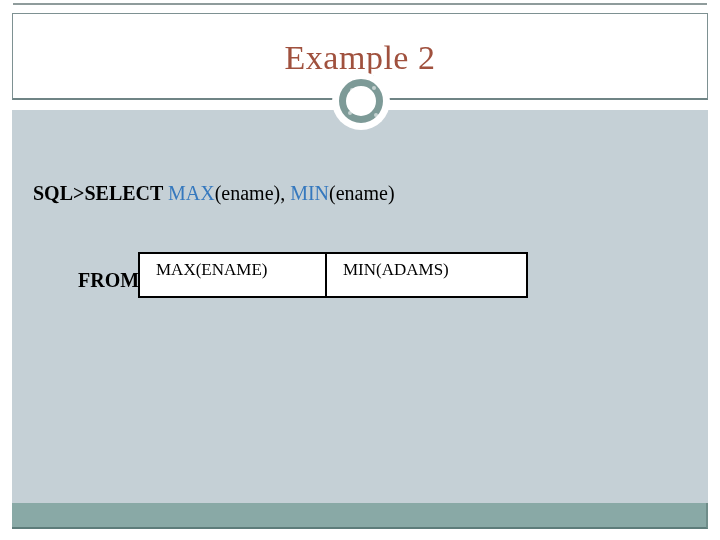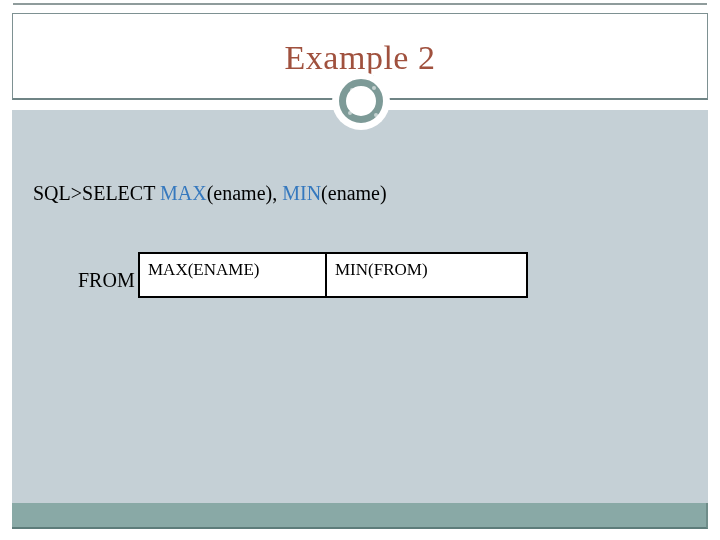--- a/index.html
+++ b/index.html
@@ -36,36 +36,36 @@
     position: absolute; left: 12px; top: 110px; width: 696px; height: 393px;
     background: #c5d0d6;
   }
 
   .sql {
     position: absolute; left: 21px; top: 11px;
     font-size: 20px; line-height: 29px;
     color: #000000;
     white-space: pre;
   }
-  .sql .b  { font-weight: normal; }
+  .sql .b  { font-weight: bold; }
   .sql .fn { font-weight: normal; color: #3578be; }
   .sql .line2 { margin-left: 45px; }
 
   table.result {
     position: absolute; left: 126px; top: 142px; 
     border-collapse: collapse;
     table-layout: fixed;
     width: 388px;
     background: #ffffff;
   }
   table.result td {
     box-sizing: border-box;
     border: 2px solid #000000;
     font-size: 17px;
-    padding: 6px 8px;
+    padding: 6px 16px;
     vertical-align: top;
     color: #000000;
     background: #ffffff;
   }
   td.c1 { width: 187px; }
   td.c2 { width: 201px; }
   tr.hdr td  { height: 44px; }
   tr.data td { height: 70px; }
 
   .halo {
@@ -111,21 +111,21 @@
 
     <div class="sql">
       <div><span class="b">SQL&gt;SELECT </span><span class="fn">MAX</span><span>(ename), </span><span class="fn">MIN</span><span>(ename)</span></div>
       <div class="line2"><span class="b">FROM</span><span>  emp;</span></div>
     </div>
 
     <table class="result">
       <tbody>
           <tr class="hdr">
         <td class="c1">MAX(ENAME)</td>
-        <td class="c2">MIN(FROM)</td>
+        <td class="c2">MIN(ADAMS)</td>
       </tr>
     </tbody>
       </table>
 
   </div>
 
   <div class="halo"></div>
   <div class="ring">
     <span class="dot d1"></span>
     <span class="dot d2"></span>

